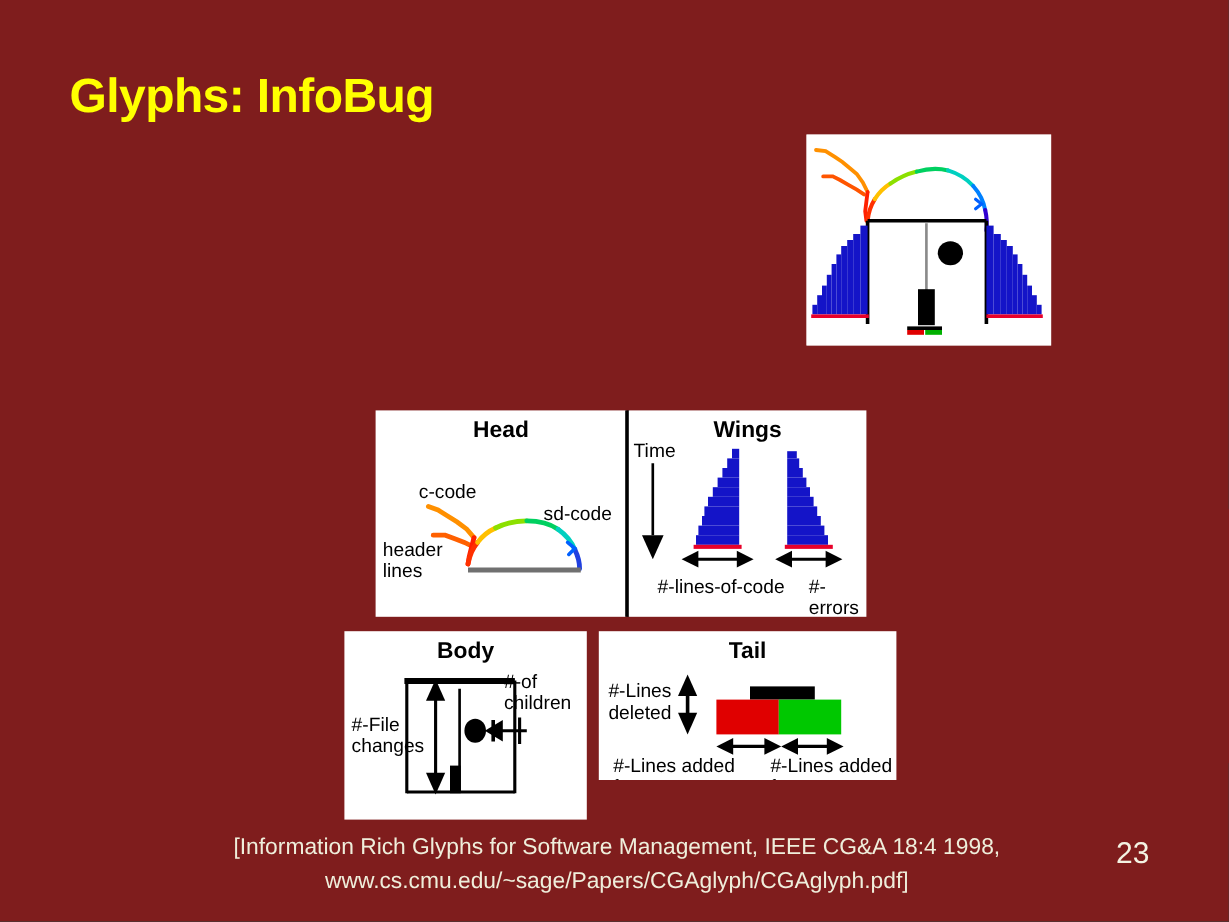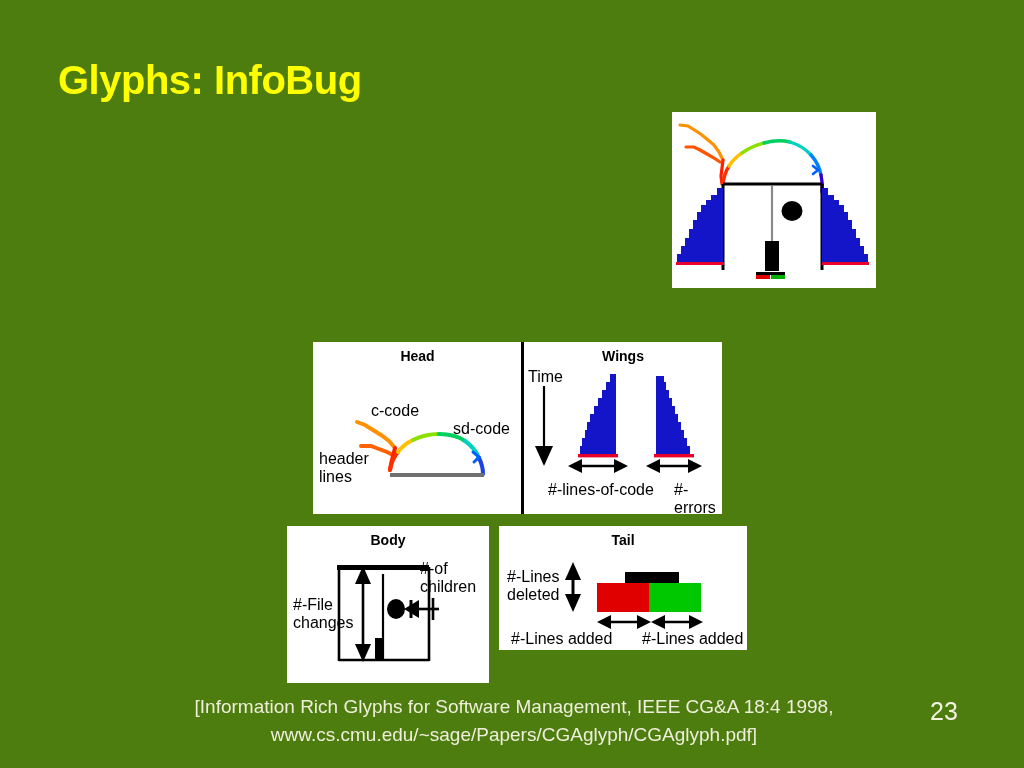--- a/index.html
+++ b/index.html
@@ -7,21 +7,21 @@
     padding: 0;
     background: #3f3f3e;
   }
   body {
     font-family: "Liberation Sans", sans-serif;
   }
   #slide {
     position: relative;
     width: 1024px;
     height: 768px;
-    background: #4d7c0f;
+    background: #7f1d1d;
     overflow: hidden;
   }
 
   
   #slide-title {
     position: absolute;
     left: 58px;
     top: 58px;
     font-size: 40px;
     font-weight: bold;
@@ -58,21 +58,21 @@
   
   .panel {
     position: absolute;
     background: #ffffff;
     overflow: hidden;
   }
   .panel-title {
     position: absolute;
     width: 100%;
     text-align: center;
-    font-size: 14px;
+    font-size: 19px;
     font-weight: bold;
     color: #000;
     top: 6px;
     left: 0;
   }
   .lbl {
     position: absolute;
     font-size: 16px;
     font-weight: normal;
     color: #000;
@@ -190,21 +190,21 @@
         <path d="M85,110 Q91,102 100,98" stroke="#ffc000"></path>
         <path d="M100,98 Q112,92 126,92" stroke="#8ce000"></path>
         <path d="M126,92 Q142,92 152,99" stroke="#00d060"></path>
         <path d="M152,99 Q162,106 166,116" stroke="#00d0c0"></path>
         <path d="M166,116 Q170,124 170,132" stroke="#2040e0"></path>
         <path d="M160,110 166,115 161,120" stroke="#0060ff" stroke-width="3"></path>
       </g>
 
       <line x1="77" y1="133" x2="171" y2="133" stroke="#707070" stroke-width="4"></line>
     </svg>
-    <div class="lbl" style="left:36px; top:60px;margin-left:22px;">c-code</div>
+    <div class="lbl" style="left:36px; top:60px;">c-code</div>
     <div class="lbl" style="left:6px; top:108px;">header
 lines</div>
     <div class="lbl" style="left:140px; top:78px;">sd-code</div>
   </div>
 
   <div id="head-wings-divider"></div>
 
   <div class="panel" id="panel-wings">
     <div class="panel-title">Wings</div>
     <svg width="198" height="172" viewBox="0 0 198 172">

